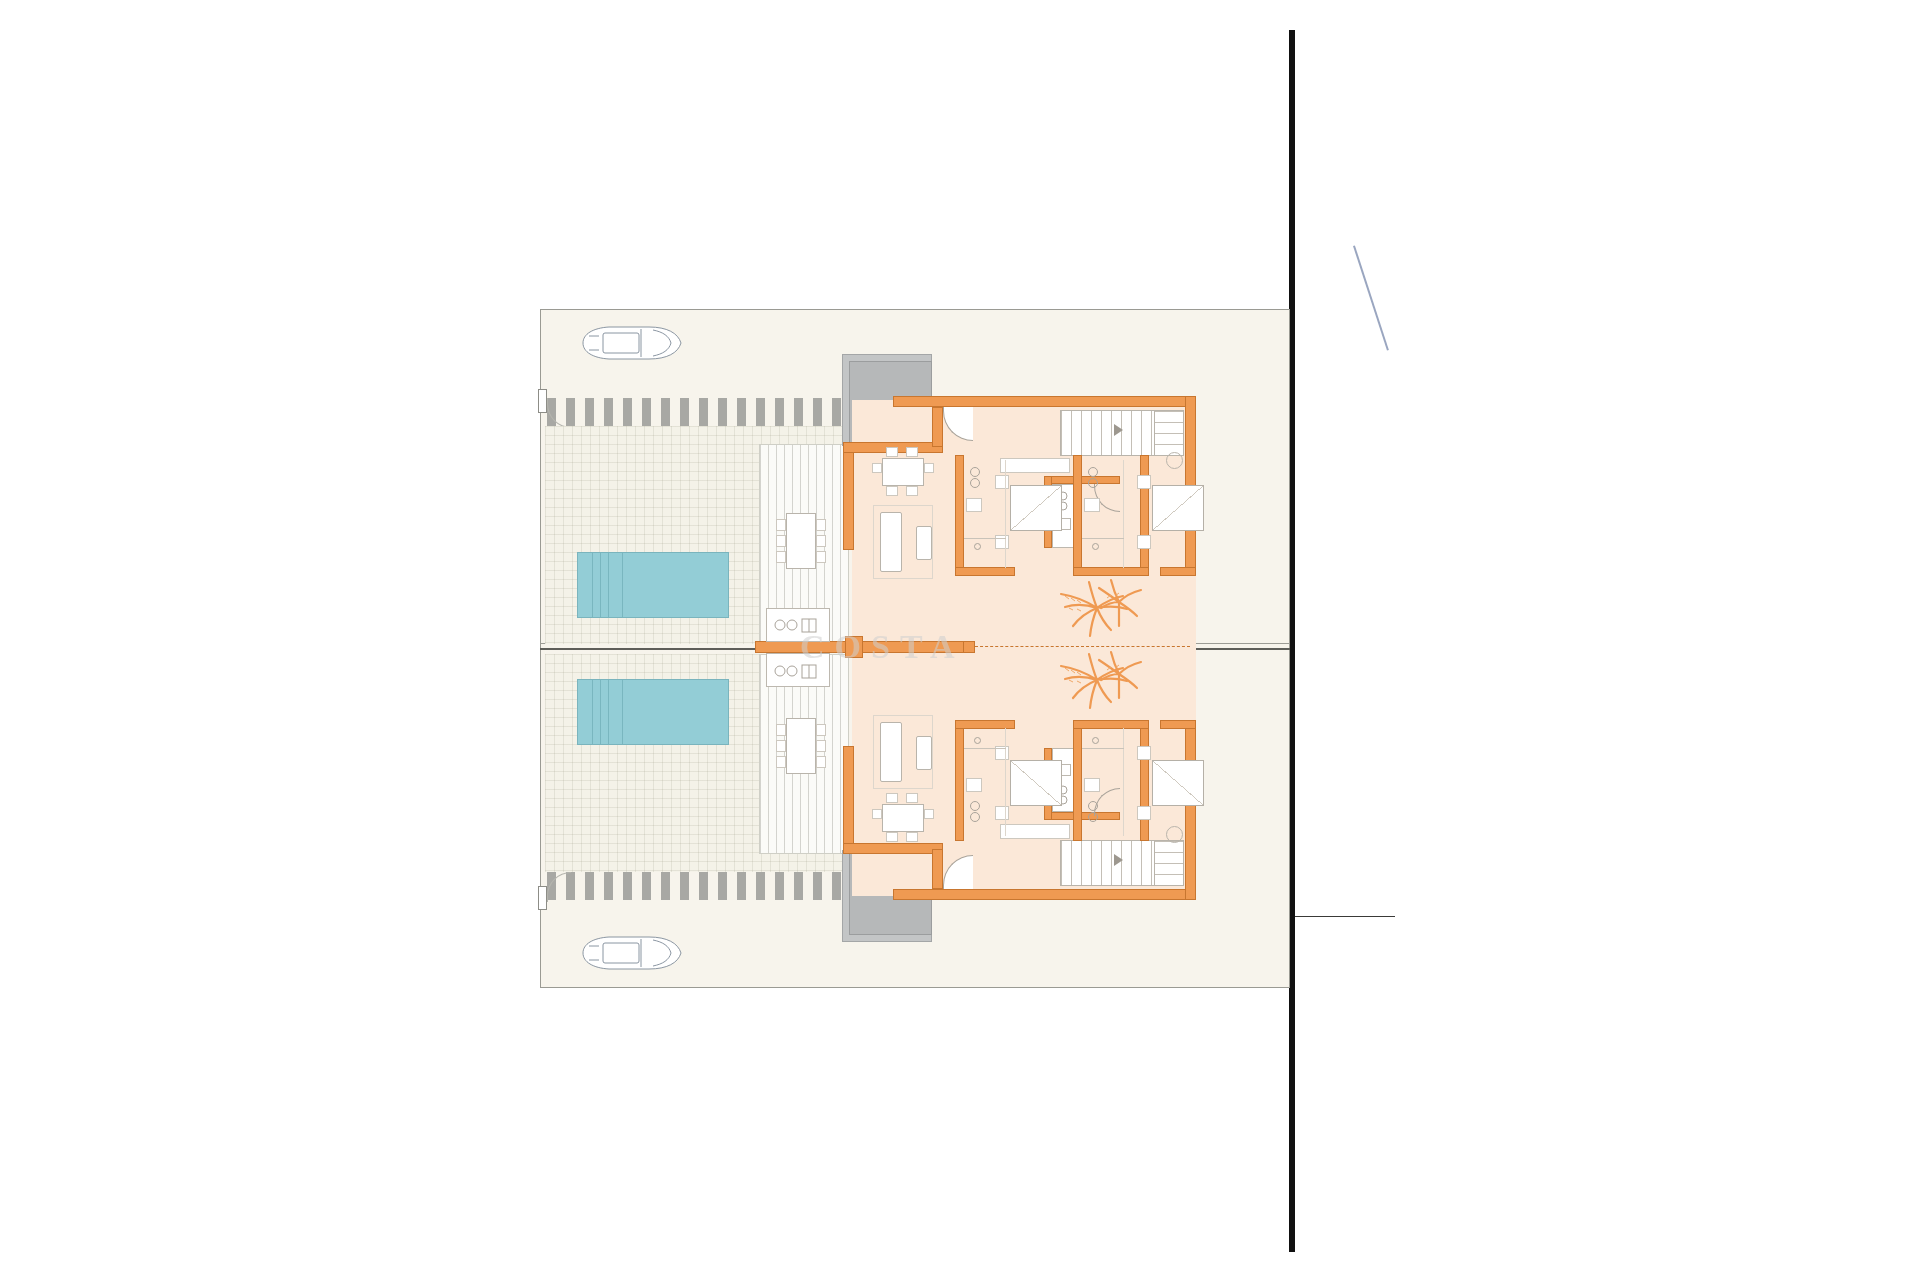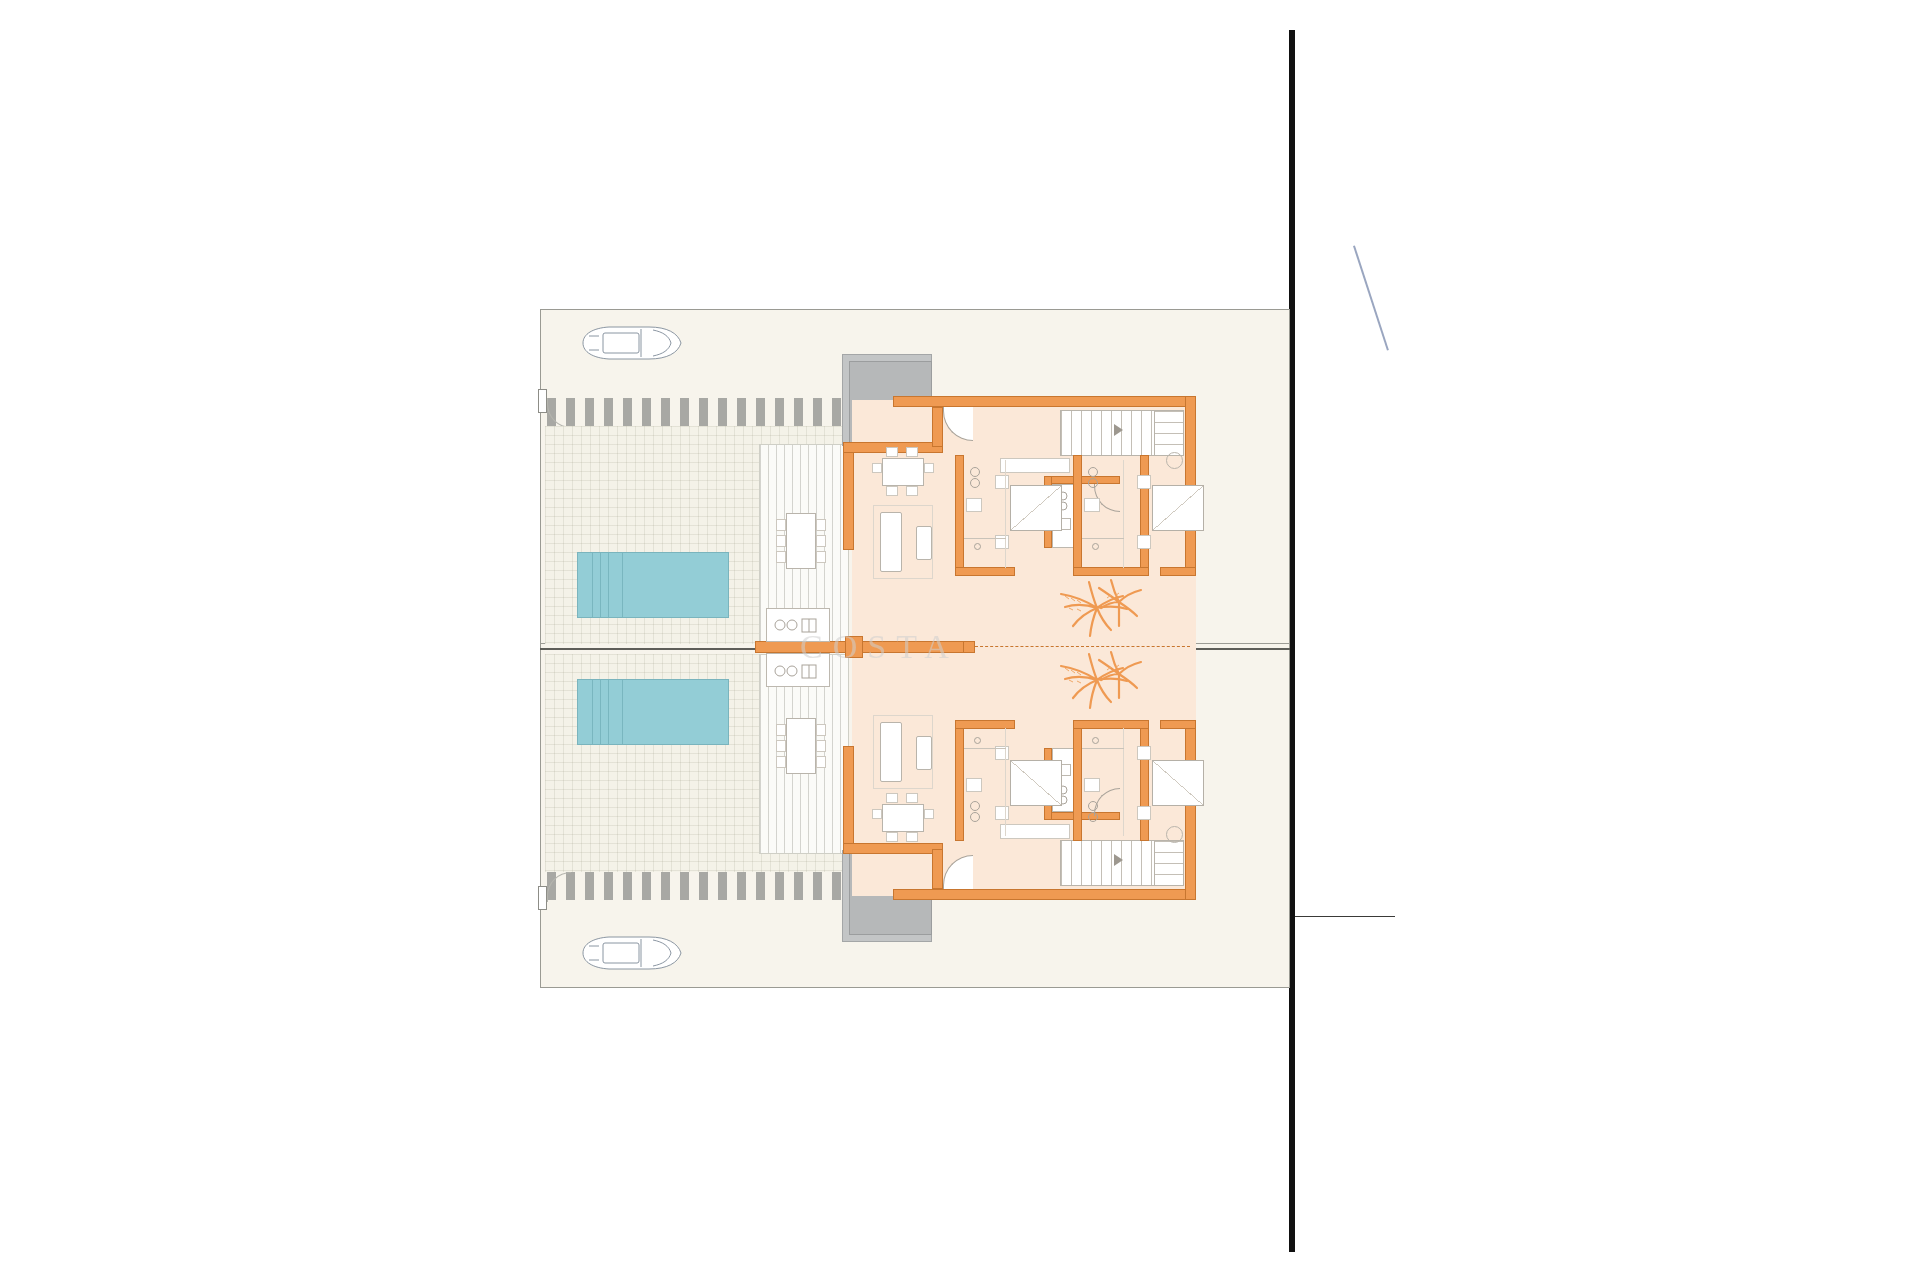--- a/index.html
+++ b/index.html
@@ -1,21 +1,21 @@
 <!DOCTYPE html>
 <html><head>
 <meta charset="utf-8">
 <title>Villa Floor Plan</title>
 <style>
   html,body{margin:0;padding:0;background:#ffffff;}
   body{
     width:1920px;height:1280px;position:relative;overflow:hidden;
     font-family:"Liberation Sans", sans-serif;
   }
-  .stage{position:absolute;left:0;top:0;width:1920px;height:1280px;}
+  .stage{position:absolute;left:0;top:0;width:1920px;height:1280px;font-weight:bold;}
 
   
   .abs{position:absolute;box-sizing:border-box;}
 
   
   #plot{
     left:540px;top:309px;width:750px;height:679px;
     background:#f7f4ec;
     border:1px solid #9a9a93;
   }

